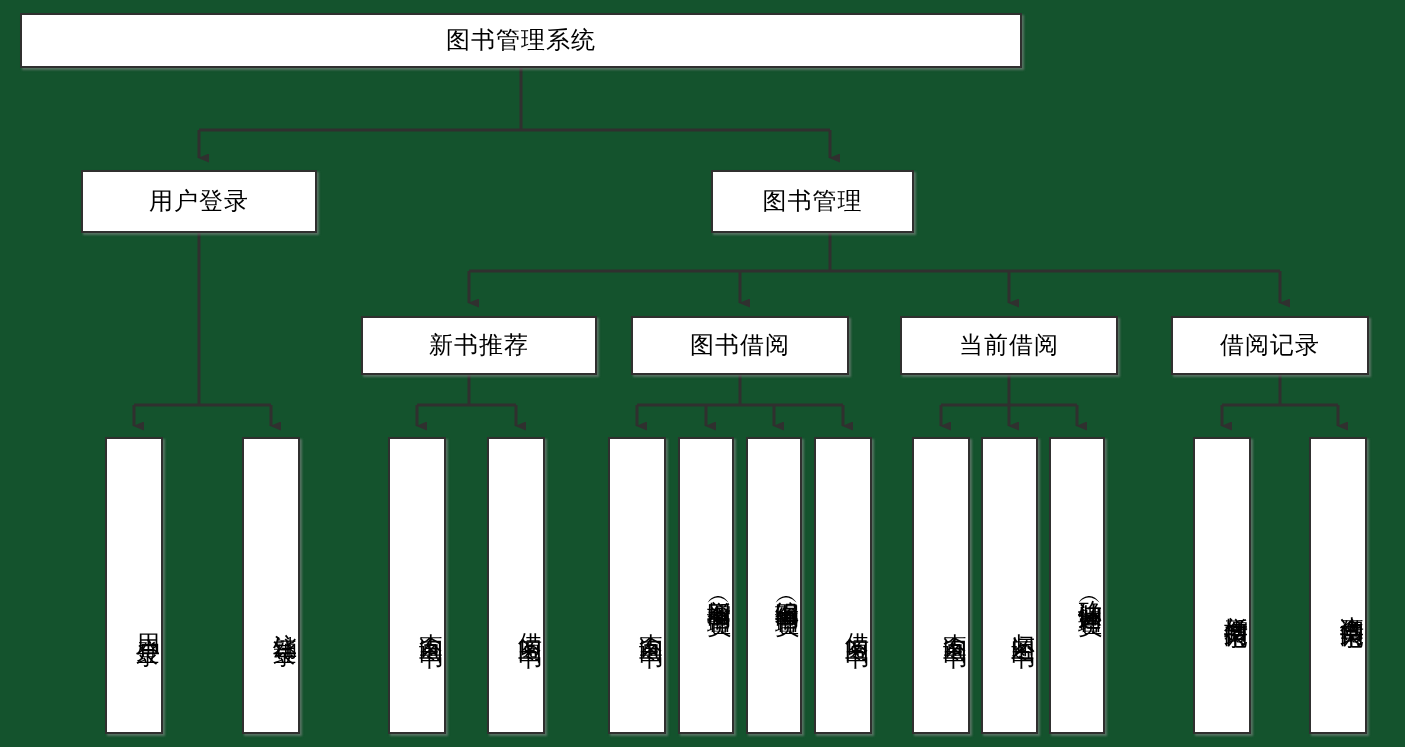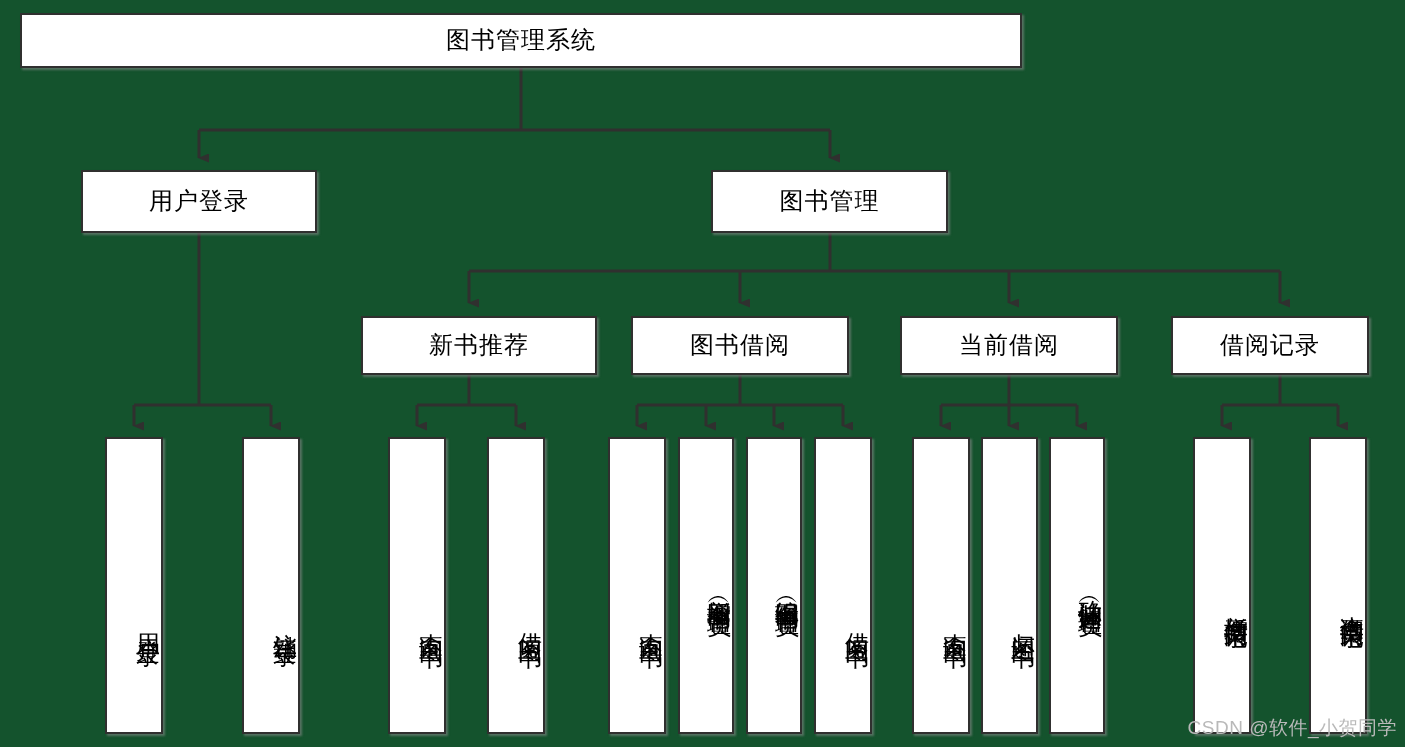--- a/index.html
+++ b/index.html
@@ -120,21 +120,21 @@
     </g>
   </svg>
 
   <div class="node-box node-horizontal" style="left:20px; top:13px; width:1002px; height:55px;">
     <span>图书管理系统</span>
   </div>
 
   <div class="node-box node-horizontal" style="left:81px; top:170px; width:236px; height:63px;">
     <span>用户登录</span>
   </div>
-  <div class="node-box node-horizontal" style="left:711px; top:170px; width:237px; height:63px;">
+  <div class="node-box node-horizontal" style="left:711px; top:170px; width:203px; height:63px;">
     <span>图书管理</span>
   </div>
 
   <div class="node-box node-horizontal" style="left:361px; top:316px; width:236px; height:59px;">
     <span>新书推荐</span>
   </div>
   <div class="node-box node-horizontal" style="left:900px; top:316px; width:218px; height:59px;">
     <span>当前借阅</span>
   </div>
   <div class="node-box node-horizontal" style="left:631px; top:316px; width:218px; height:59px;">
@@ -181,15 +181,14 @@
     <span>确认归还（管理员）</span>
   </div>
 
   <div class="node-box node-vertical tall-text" style="left:1193px; top:437px; width:58px; height:297px; padding-top:34px;">
     <span>新增借阅记录</span>
   </div>
   <div class="node-box node-vertical tall-text" style="left:1309px; top:437px; width:58px; height:297px; padding-top:34px;">
     <span>查询借阅记录</span>
   </div>
 
-  <div class="watermark">CSDN @软件_小贺同学</div>
 
 </div>
 
 </body></html>

